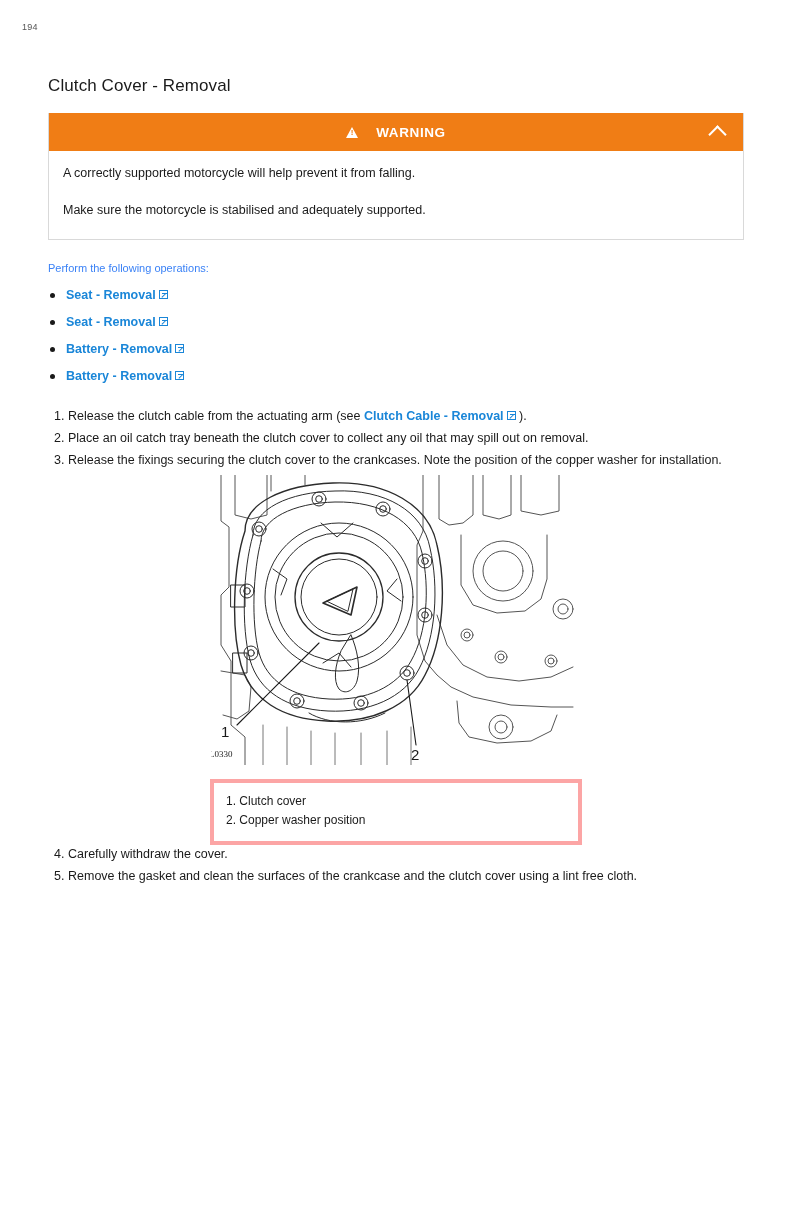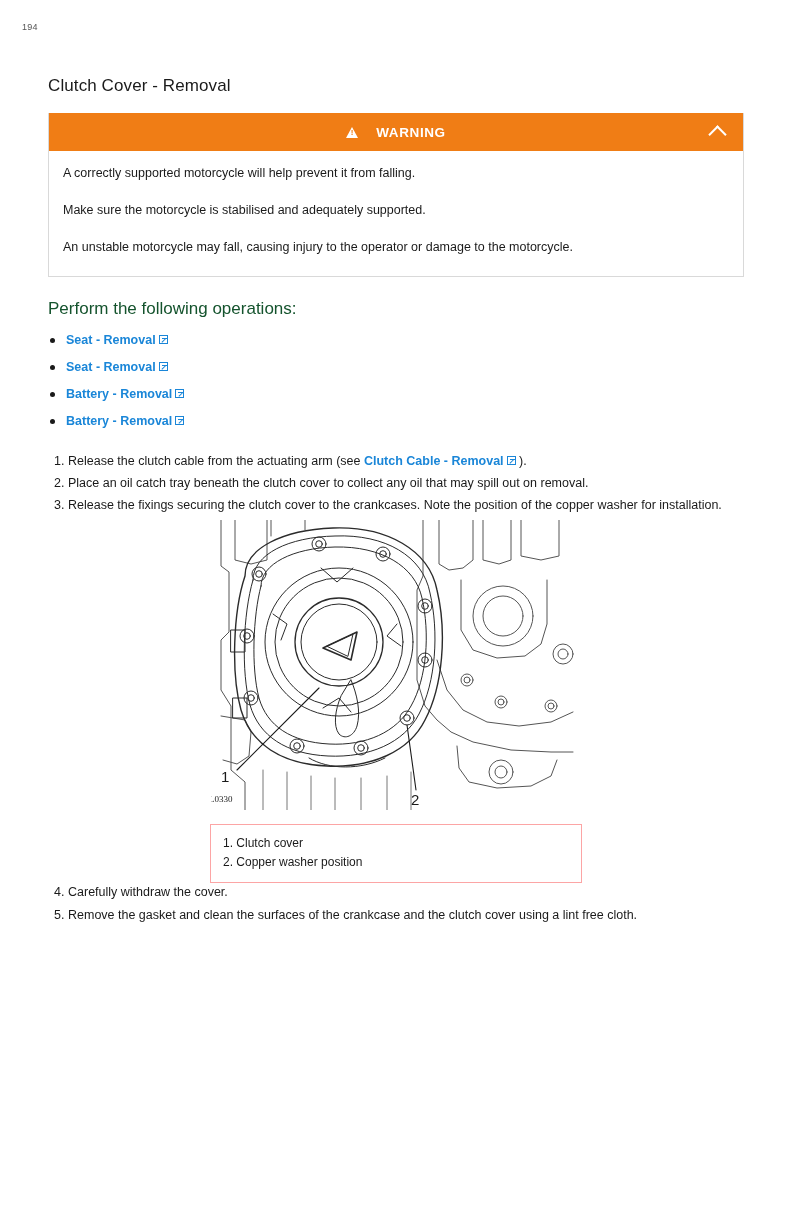--- a/index.html
+++ b/index.html
@@ -109,23 +109,23 @@
   }
   .warning-body p {
     margin: 0 0 20px 0;
     font-size: 12.5px;
     line-height: 1.35;
     color: #1a1a1a;
   }
   .warning-body p:last-child { margin-bottom: 4px; }
 
   .lead-text {
-    font-size: 17px;
+    font-size: 11px;
     margin: 0 0 14px 0;
-    color: #14532d;
+    color: #3b82f6;
   }
 
   ul.op-list {
     list-style: none;
     margin: 0 0 24px 0;
     padding: 0;
   }
   ul.op-list li {
     position: relative;
     padding-left: 18px;
@@ -195,21 +195,21 @@
     display: flex;
     flex-direction: column;
     align-items: center;
   }
   .figure {
     width: 370px;
     height: 290px;
     position: relative;
   }
   .legend {
-    border: 1px solid #fca5a5;
+    border: 4px solid #fca5a5;
     width: 372px;
     box-sizing: border-box;
     padding: 9px 12px 10px 12px;
     margin-top: 14px;
     font-size: 12px;
     line-height: 1.6;
     background: #fff;
   }
   .legend div { color: #1a1a1a; }
 
@@ -235,21 +235,20 @@
           <span class="tri"></span>
           <span>WARNING</span>
         </span>
         <span class="collapse-btn">
           <span class="chev"></span>
         </span>
       </div>
       <div class="warning-body">
         <p>A correctly supported motorcycle will help prevent it from falling.</p>
         <p>Make sure the motorcycle is stabilised and adequately supported.</p>
-        <p>An unstable motorcycle may fall, causing injury to the operator or damage to the motorcycle.</p>
       </div>
     </div>
 
     <p class="lead-text">Perform the following operations:</p>
 
     <ul class="op-list">
       <li>
         <a class="xref" href="#">Seat - Removal</a><span class="ext-icon"></span>
       </li>
       <li>

